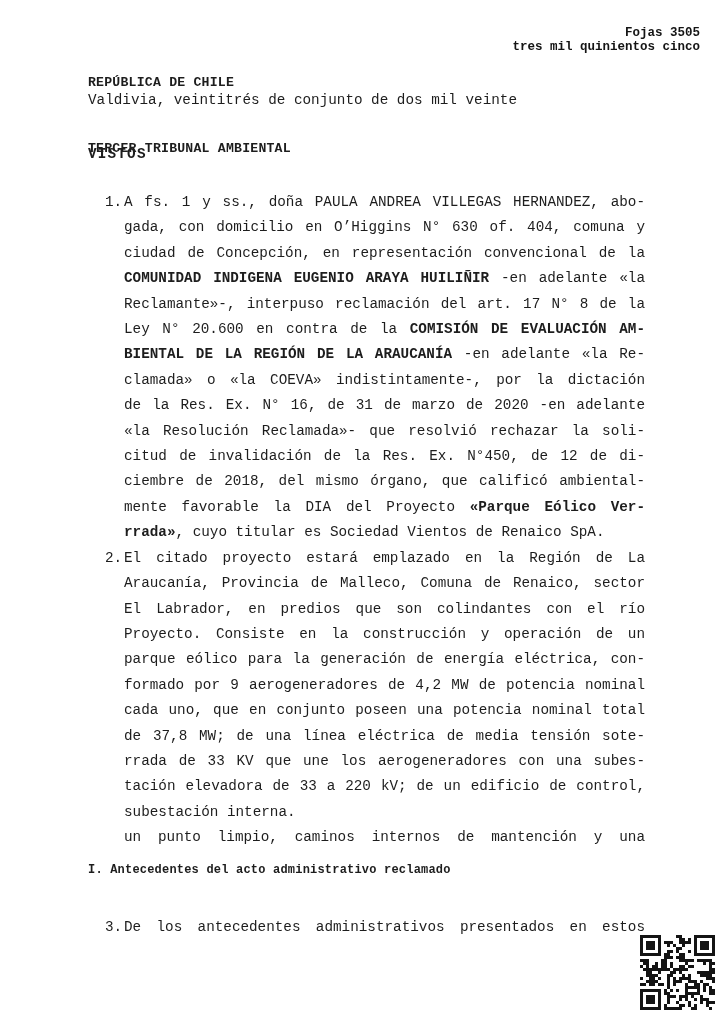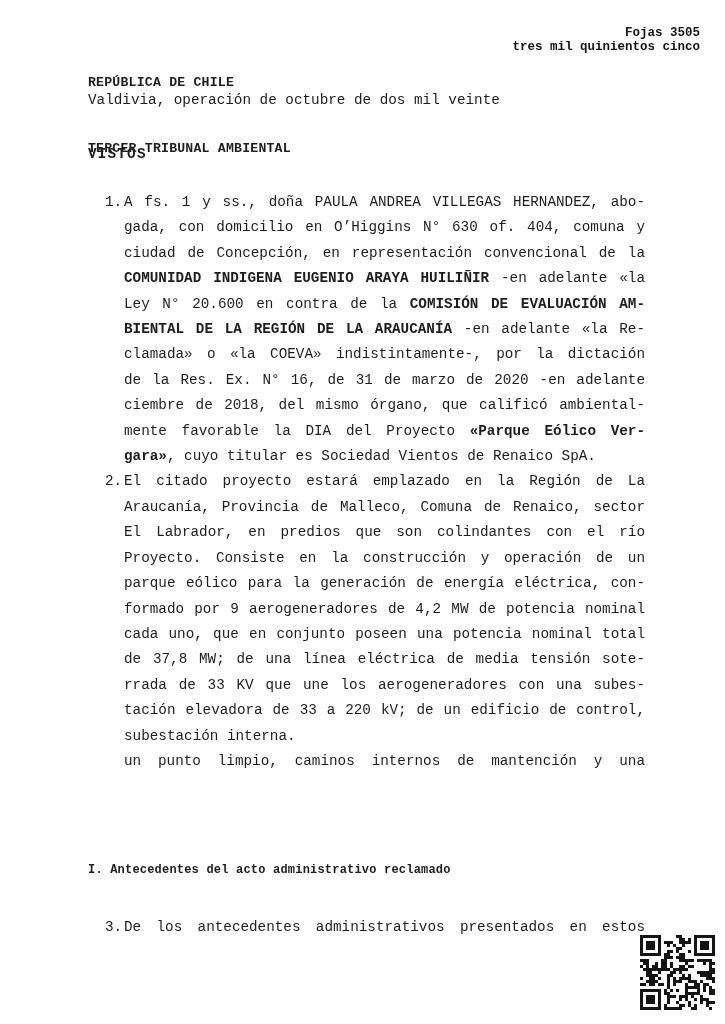--- a/index.html
+++ b/index.html
@@ -58,37 +58,40 @@
   <div class="court-header">
     <div>REPÚBLICA DE CHILE</div>
     <div>TERCER TRIBUNAL AMBIENTAL</div>
   </div>
 
   <div class="fojas">
     <div>Fojas 3505</div>
     <div>tres mil quinientos cinco</div>
   </div>
 
-  <div class="date-line">Valdivia, operación de octubre de dos mil veinte</div>
+  <div class="date-line">Valdivia, veintitrés de conjunto de dos mil veinte</div>
 
   <div class="vistos">VISTOS</div>
 
   <div class="list list-main" id="list-main">
       <div class="item">
         <div class="line"><span class="num">1.</span>A fs. 1 y ss., doña PAULA ANDREA VILLEGAS HERNANDEZ, abo-</div>
         <div class="line">gada, con domicilio en O’Higgins N° 630 of. 404, comuna y</div>
         <div class="line">ciudad de Concepción, en representación convencional de la</div>
         <div class="line"><span class="b">COMUNIDAD INDIGENA EUGENIO ARAYA HUILIÑIR</span> -en adelante «la</div>
+        <div class="line">Reclamante»-, interpuso reclamación del art. 17 N° 8 de la</div>
         <div class="line">Ley N° 20.600 en contra de la <span class="b">COMISIÓN DE EVALUACIÓN AM-</span></div>
         <div class="line"><span class="b">BIENTAL DE LA REGIÓN DE LA ARAUCANÍA</span> -en adelante «la Re-</div>
         <div class="line">clamada» o «la COEVA» indistintamente-, por la dictación</div>
         <div class="line">de la Res. Ex. N° 16, de 31 de marzo de 2020 -en adelante</div>
+        <div class="line">«la Resolución Reclamada»- que resolvió rechazar la soli-</div>
+        <div class="line">citud de invalidación de la Res. Ex. N°450, de 12 de di-</div>
         <div class="line">ciembre de 2018, del mismo órgano, que calificó ambiental-</div>
         <div class="line">mente favorable la DIA del Proyecto <span class="b">«Parque Eólico Ver-</span></div>
-        <div class="line lastline"><span class="b">gara»</span>, cuyo titular es Sociedad Vientos de Renaico SpA.</div>
+        <div class="line lastline"><span class="b">rrada»</span>, cuyo titular es Sociedad Vientos de Renaico SpA.</div>
       </div>
       <div class="item">
         <div class="line"><span class="num">2.</span>El citado proyecto estará emplazado en la Región de La</div>
         <div class="line">Araucanía, Provincia de Malleco, Comuna de Renaico, sector</div>
         <div class="line">El Labrador, en predios que son colindantes con el río</div>
         <div class="line">Proyecto. Consiste en la construcción y operación de un</div>
         <div class="line">parque eólico para la generación de energía eléctrica, con-</div>
         <div class="line">formado por 9 aerogeneradores de 4,2 MW de potencia nominal</div>
         <div class="line">cada uno, que en conjunto poseen una potencia nominal total</div>
         <div class="line">de 37,8 MW; de una línea eléctrica de media tensión sote-</div>

